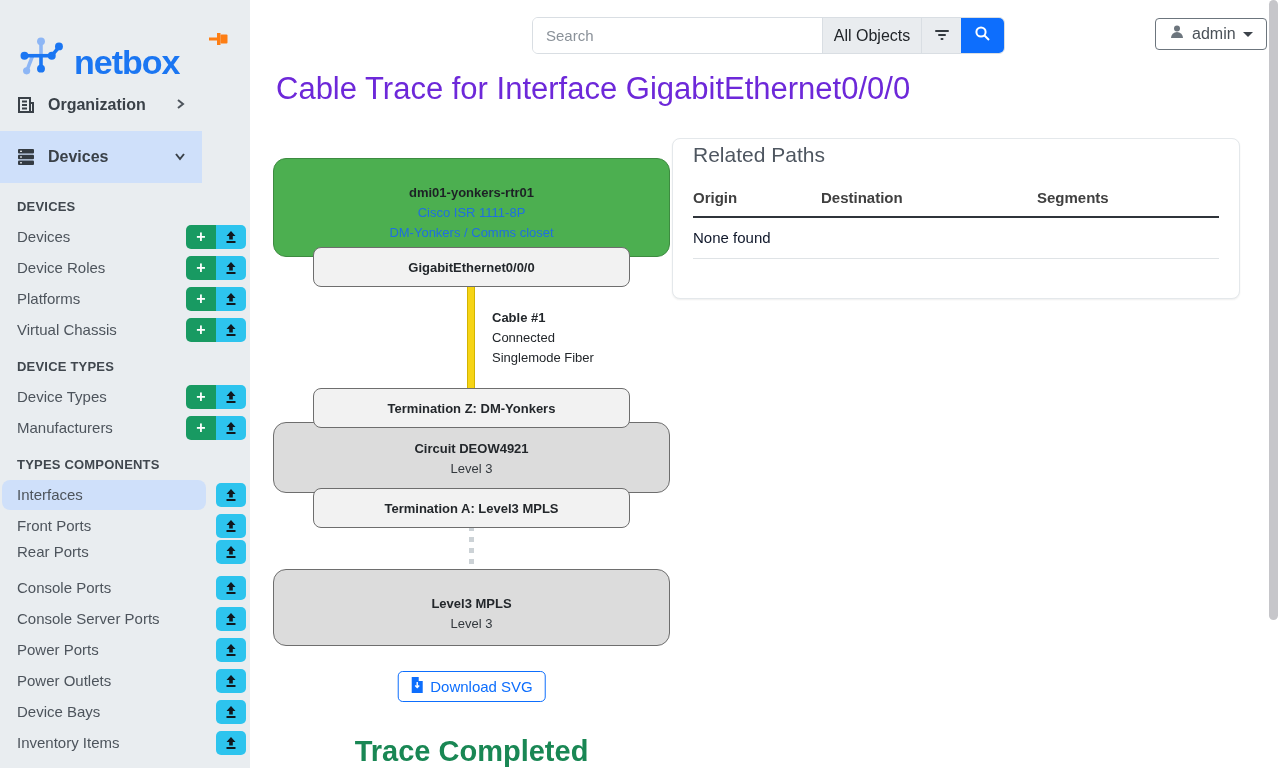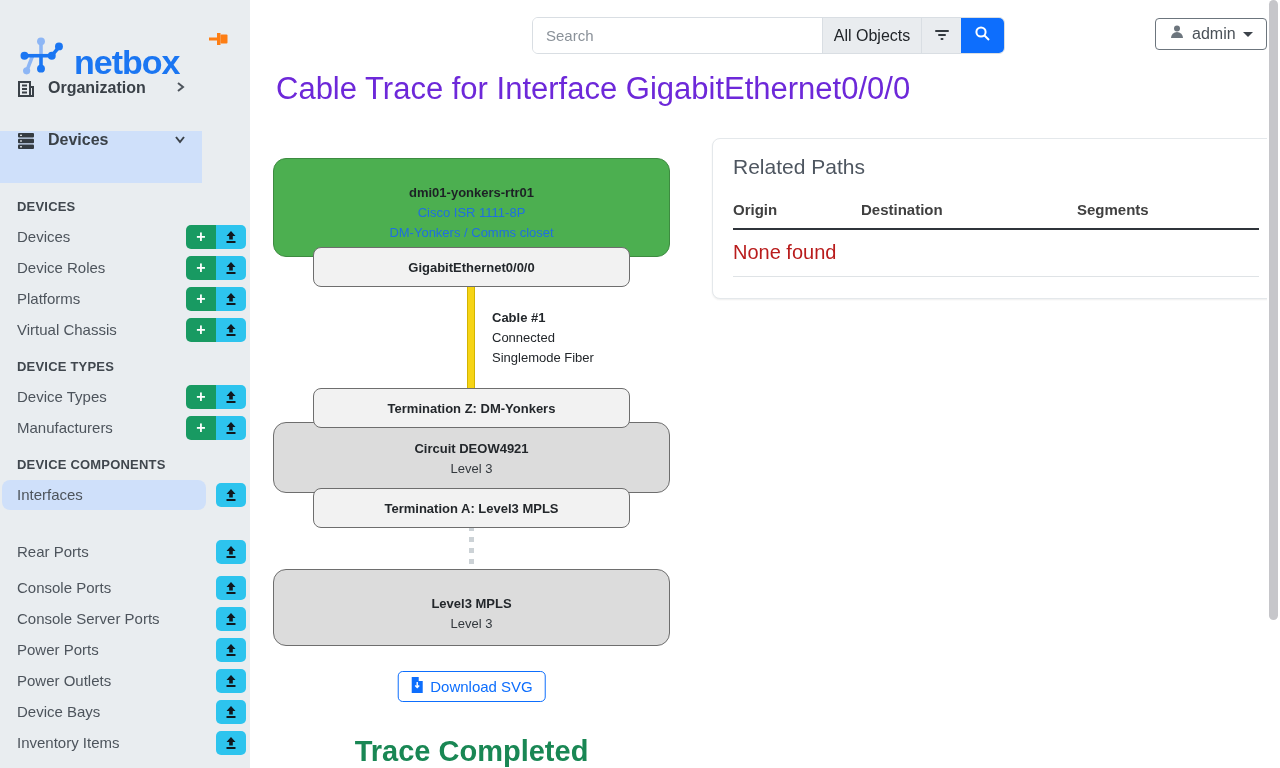--- a/index.html
+++ b/index.html
@@ -8,21 +8,21 @@
 
   
   .sidebar { position:absolute; left:0; top:0; width:250px; height:768px;
     background:#e9edf0; overflow:hidden; }
   .brand-row { position:absolute; left:0; top:0; width:250px; height:90px; }
   .brand-logo { position:absolute; left:18px; top:16px; display:flex; align-items:flex-end; gap:10px;margin-top:16px; }
   .brand-text { color:#1b76f2; font-weight:bold; font-size:34px; letter-spacing:-1px; }
   .pin { position:absolute; left:208px; top:30px; }
 
   .nav-menu { position:absolute; left:0; width:202px; height:52px; display:flex;
-    align-items:flex-start; padding:0 16px; cursor:pointer; }
+    align-items:center; padding:0 16px; cursor:pointer; }
   .nav-menu.active { background:#cfe0fa; }
   .nav-menu .mi { width:20px; height:20px; margin-right:12px; flex:0 0 auto; }
   .nav-menu .mlabel { font-size:16px; font-weight:bold; color:#3a4148; flex:1; }
 
   .sec-head { position:absolute; left:17px; font-size:13px; font-weight:bold;
     color:#40474e; letter-spacing:.2px; }
   .side-item { position:absolute; left:0; width:250px; height:26px; }
   .side-item .ilabel { position:absolute; left:17px; top:2px; font-size:15px; color:#4d545c; }
   .side-item.active-pill::before { content:""; position:absolute; left:2px; top:-4px;
     width:204px; height:30px; background:#cfe0fa; border-radius:8px; z-index:0; }
@@ -90,28 +90,28 @@
     background:repeating-linear-gradient(to bottom,#ccd2d6 0 5px,transparent 5px 11px);
     z-index:2; }
   .dl-btn { position:absolute; left:50%; transform:translateX(-50%); top:513px;
     height:31px; padding:0 12px; border:1px solid #0d6efd; border-radius:5px;
     background:#fff; color:#0d6efd; font-size:15px; display:flex; align-items:center;
     gap:7px; cursor:pointer; white-space:nowrap; }
   .trace-done { position:absolute; left:0; top:577px; width:397px; text-align:center;
     font-size:29px; color:#198754; font-weight:700; }
 
   
-  .card { position:absolute; left:712px; top:138px; width:568px; height:161px;
+  .card { position:absolute; left:672px; top:138px; width:568px; height:161px;
     background:#fff; border:1px solid #e4e8eb; border-radius:8px;
-    box-shadow:0 1px 2px rgba(0,0,0,.07); padding:16px 20px; }
+    box-shadow:0 1px 2px rgba(0,0,0,.07); padding:4px 20px; }
   .card h2 { font-size:21px; font-weight:400; color:#4e5660; margin-bottom:22px; }
   .ptable { width:100%; border-collapse:collapse; }
   .ptable th { text-align:left; font-size:15px; color:#404040; padding-bottom:10px;
     border-bottom:2px solid #2f343a; }
-  .ptable td { font-size:20px; color:#b91c1c; padding:11px 0 12px;
+  .ptable td { font-size:15px; color:#0f172a; padding:11px 0 12px;
     border-bottom:1px solid #dfe3e6; }
   .col-origin { width:128px; } .col-dest { width:216px; }
 
   
   .scrolltrack { position:absolute; right:0; top:0; width:13px; height:768px; background:#fff; }
   .scrollthumb { position:absolute; right:2px; top:0; width:9px; height:620px;
     background:#c6c6ca; border-radius:5px; cursor:pointer; }
 </style>
 </head>
 <body>
@@ -257,24 +257,35 @@
       <span class="sbtn add">+</span>
       <span class="sbtn imp">
         <svg width="14" height="14" viewBox="0 0 14 14" fill="#10181e">
             <path d="M7 1 L11.5 6 H8.8 V9.5 H5.2 V6 H2.5 Z"></path>
             <rect x="2.5" y="11" width="9" height="2"></rect>
           </svg>
       </span>
     </span>
   </div>
 
-  <div class="sec-head" style="top:457px;">DEVICE COMPONENTS</div>
+  <div class="sec-head" style="top:457px;">TYPES COMPONENTS</div>
 
   <div class="side-item active-pill" style="top:484px;">
     <span class="ilabel">Interfaces</span>
+    <span class="btn-group">
+        <span class="sbtn imp solo">
+      <svg width="14" height="14" viewBox="0 0 14 14" fill="#10181e">
+            <path d="M7 1 L11.5 6 H8.8 V9.5 H5.2 V6 H2.5 Z"></path>
+            <rect x="2.5" y="11" width="9" height="2"></rect>
+          </svg>
+    </span>
+      </span>
+  </div>
+  <div class="side-item" style="top:515px;">
+    <span class="ilabel">Front Ports</span>
     <span class="btn-group">
         <span class="sbtn imp solo">
       <svg width="14" height="14" viewBox="0 0 14 14" fill="#10181e">
             <path d="M7 1 L11.5 6 H8.8 V9.5 H5.2 V6 H2.5 Z"></path>
             <rect x="2.5" y="11" width="9" height="2"></rect>
           </svg>
     </span>
       </span>
   </div>
   <div class="side-item" style="top:541px;">

